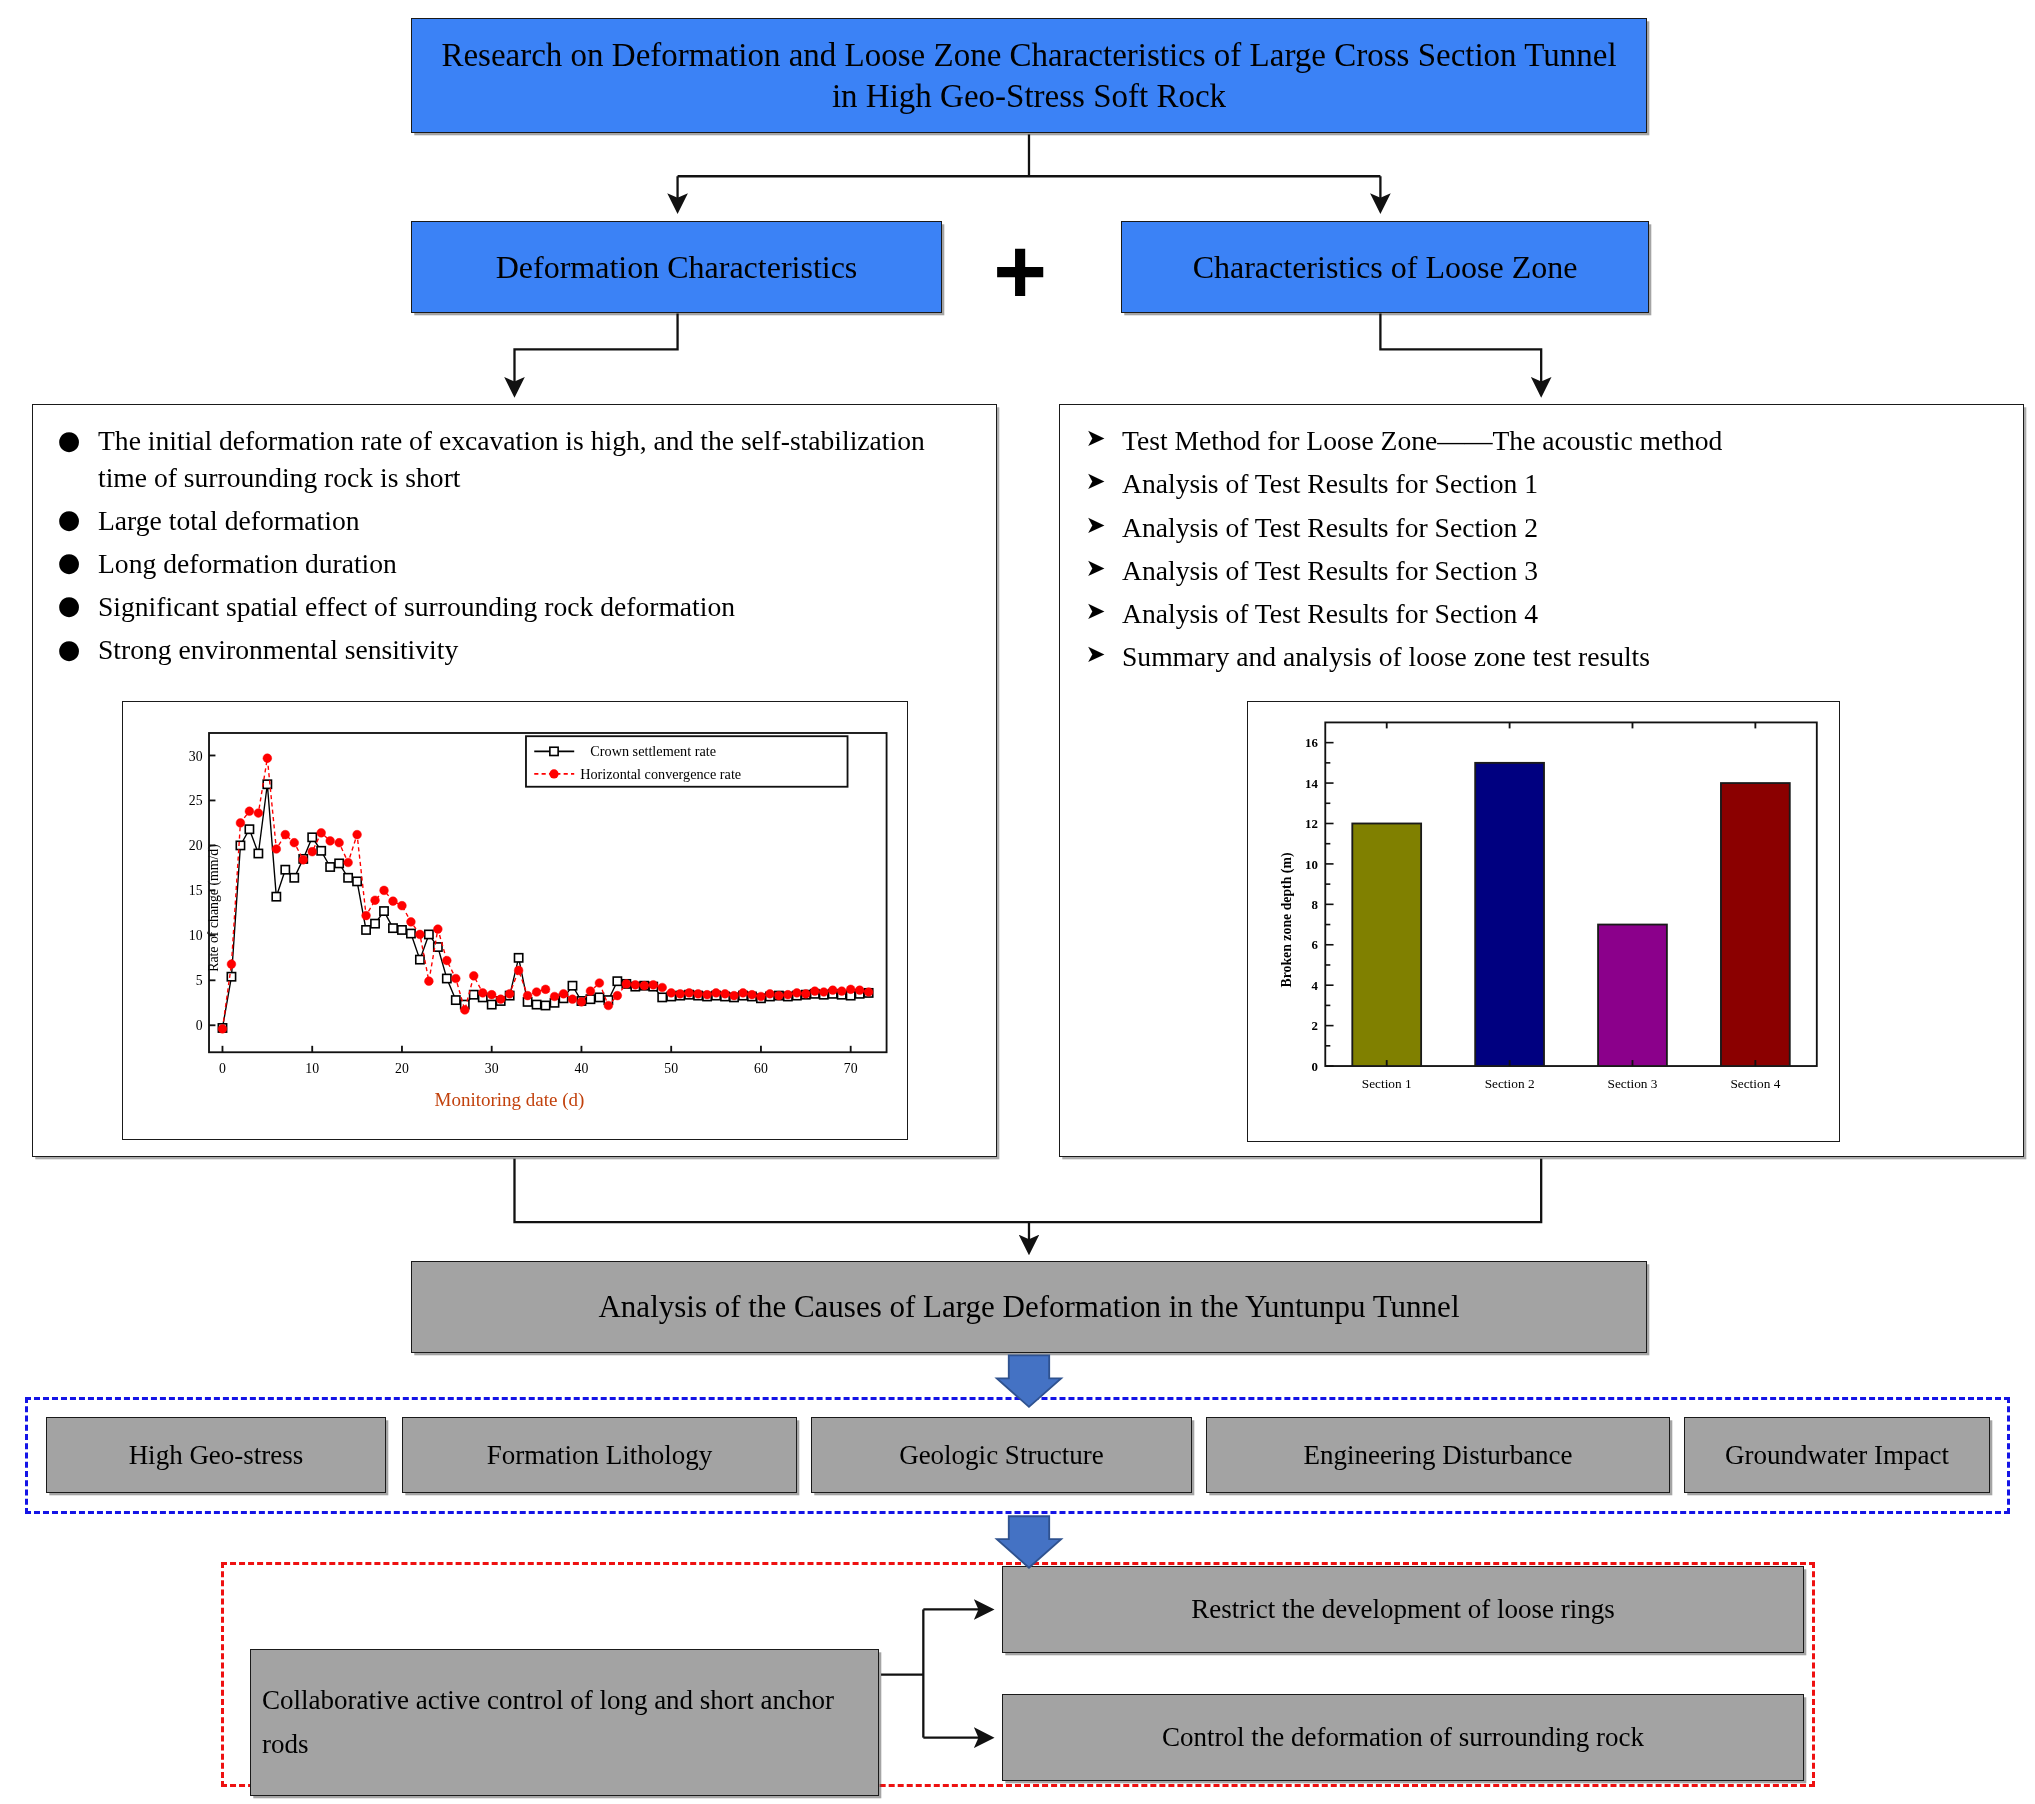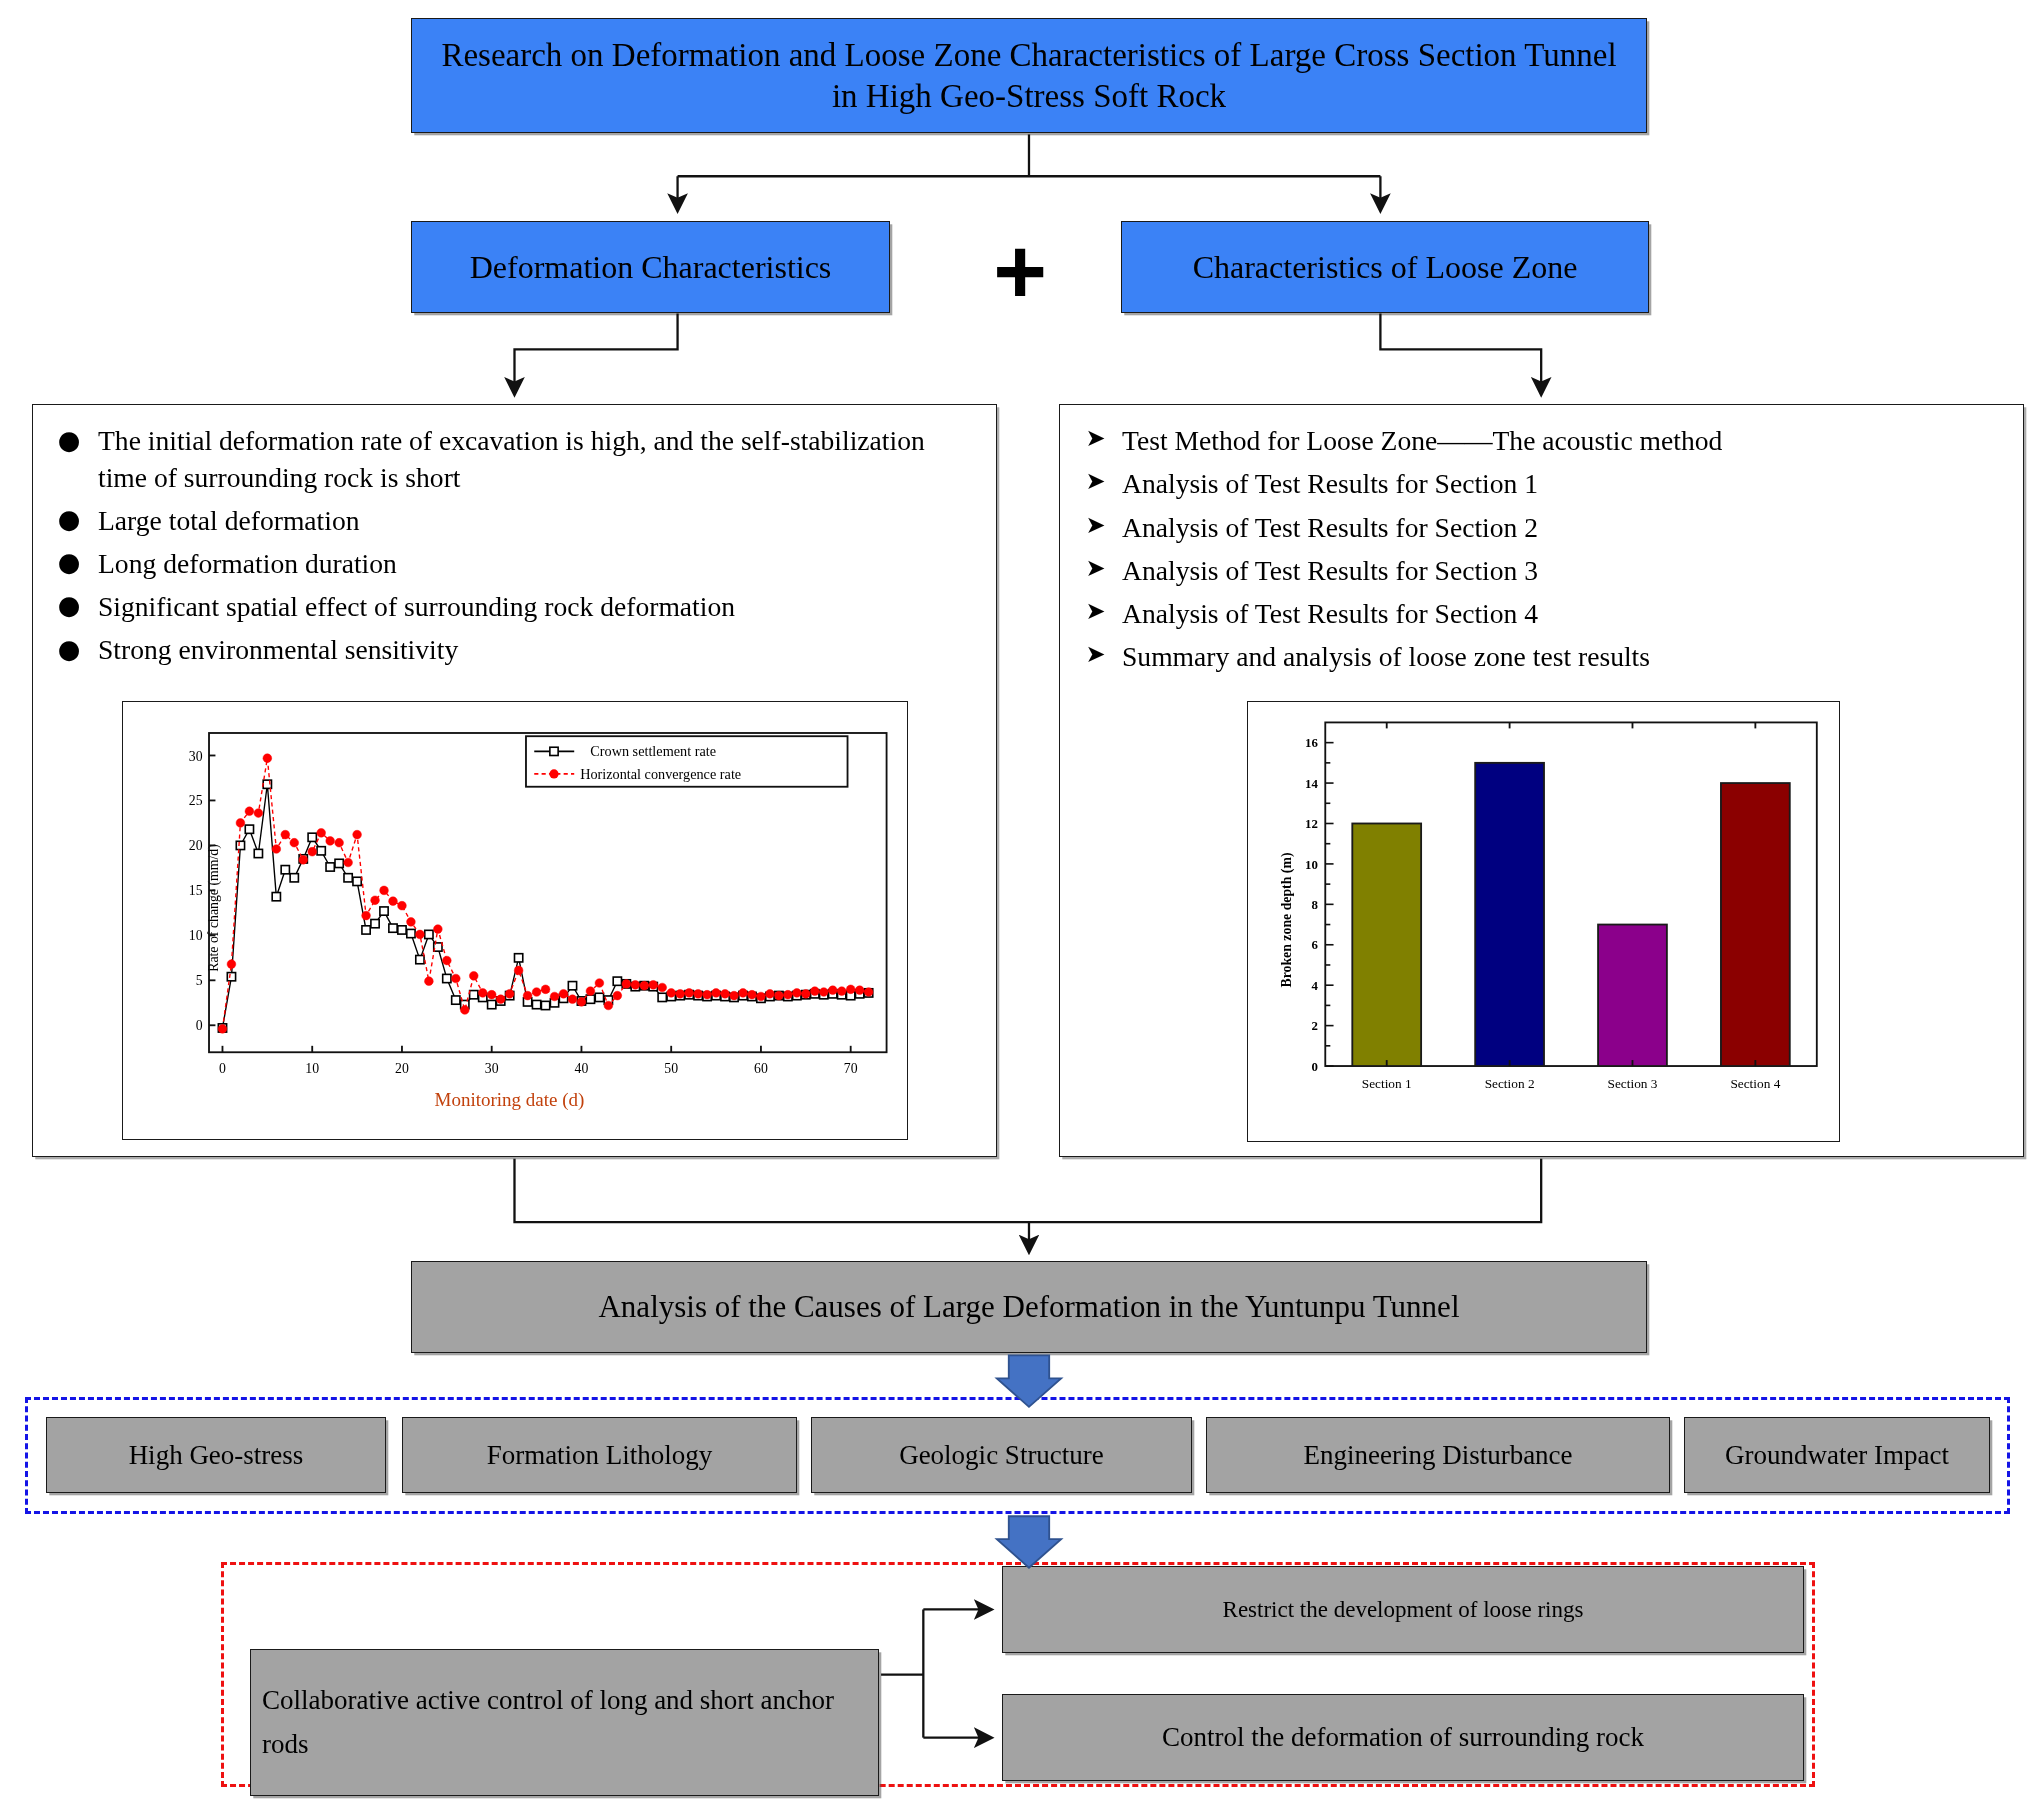--- a/index.html
+++ b/index.html
@@ -9,21 +9,21 @@
   }
   .box{
     position:absolute; box-sizing:border-box;
     border:1.4px solid #1a1a1a; background:#3b82f6;
     display:flex; align-items:center; justify-content:center;
     text-align:center; color:#000;
     box-shadow:2.8px 2.8px 0 -0.5px rgba(90,90,90,.55);
   }
   .title-box{ left:411px; top:18.4px; width:1236px; height:115px; font-size:33px; line-height:1.25; padding:0 13.8px;}
   .mid-box{ top:221px; height:92px; font-size:32px;}
-  .mid-left{ left:411px; width:479px;}
+  .mid-left{ left:411px; width:531px;}
   .mid-right{ left:1121px; width:528px;}
   .plus{
     position:absolute; left:974px; top:225px; width:92px; height:92px;
     display:flex; align-items:center; justify-content:center;
     font-size:92px; font-weight:bold; line-height:1; color:#000;
     font-family:"Liberation Sans", sans-serif;
   }
   .panel{
     position:absolute; box-sizing:border-box; border:1.4px solid #1a1a1a; background:#fff;
     box-shadow:2.8px 2.8px 0 -0.5px rgba(90,90,90,.5);
@@ -61,21 +61,21 @@
   .dash-blue{
     position:absolute; left:25px; top:1397px; width:1985px; height:117px;
     border:3.2px dashed #1414e6; box-sizing:border-box;
   }
   .cause-item{ top:1417px; height:76px; font-size:27px;}
   .dash-red{
     position:absolute; left:221px; top:1562px; width:1594px; height:225px;
     border:3.2px dashed #ee1111; box-sizing:border-box;
   }
   .anchor-box{ left:250px; top:1601px; width:629px; height:147px; font-size:27px; line-height:1.6; padding:0 11px;margin-top:48px;}
-  .res-box1{ left:1002px; top:1566px; width:802px; height:87px; font-size:23px;}
+  .res-box1{ left:1002px; top:1566px; width:802px; height:87px; font-size:27px;}
   .res-box2{ left:1002px; top:1694px; width:802px; height:87px; font-size:27px;}
 
   svg.ovl{ position:absolute; left:0; top:0; width:2035px; height:1805px; pointer-events:none;}
 </style>
 </head>
 <body>
 
 <div class="box title-box">Research on Deformation and Loose Zone Characteristics of Large Cross Section Tunnel in High Geo-Stress Soft Rock</div>
 
 <div class="box mid-box mid-left">Deformation Characteristics</div>

